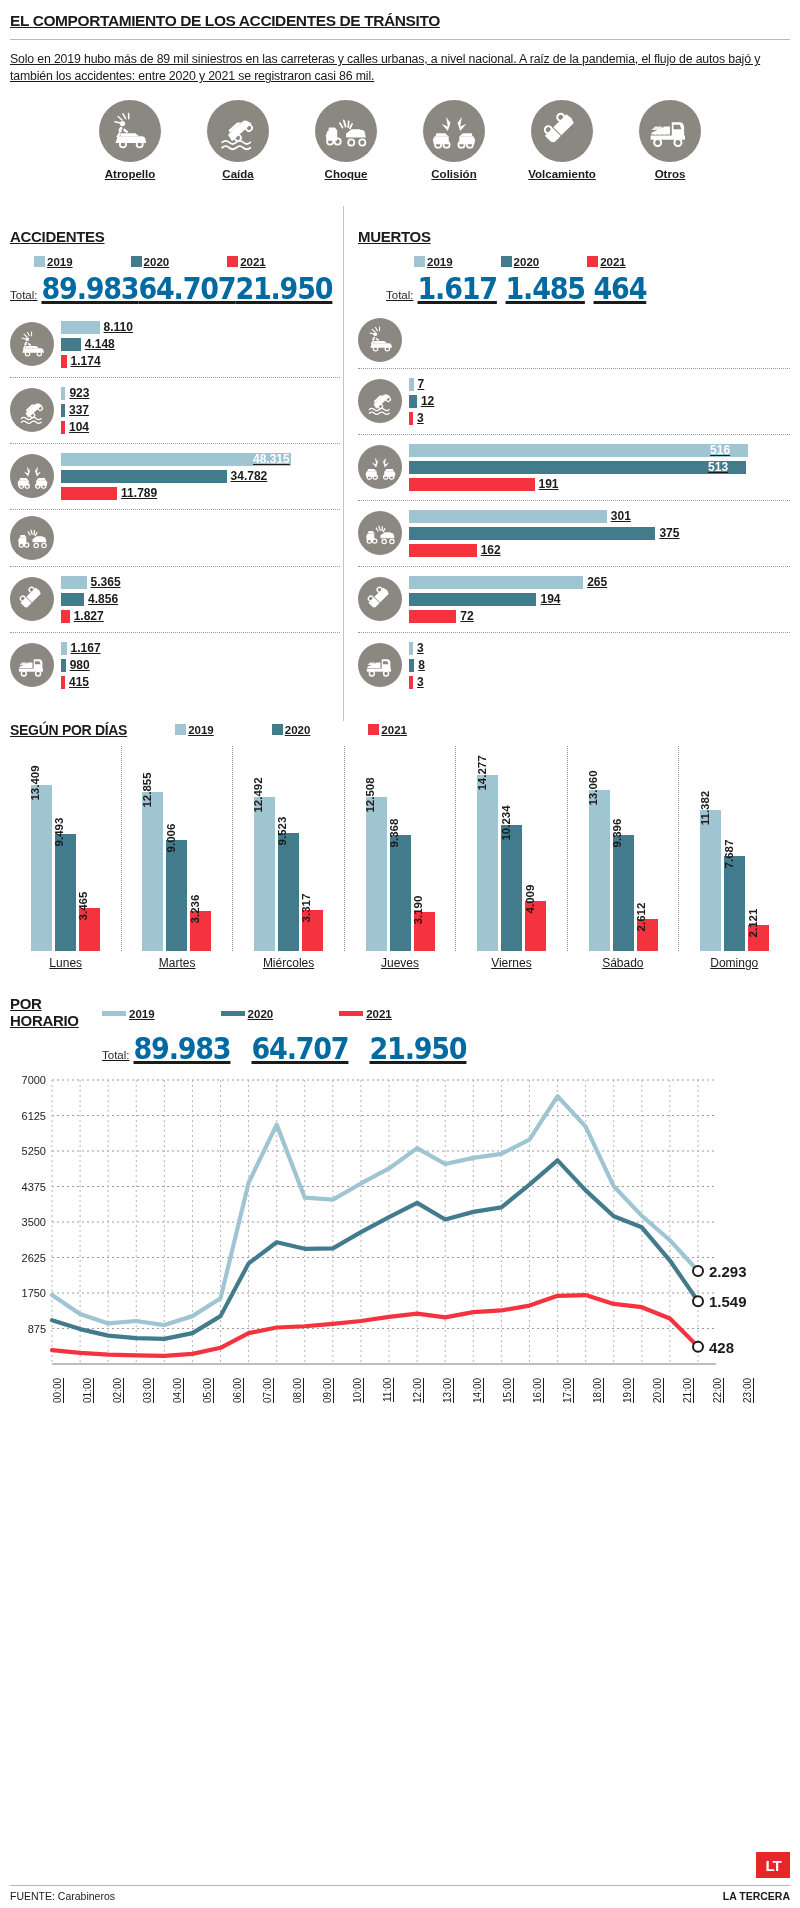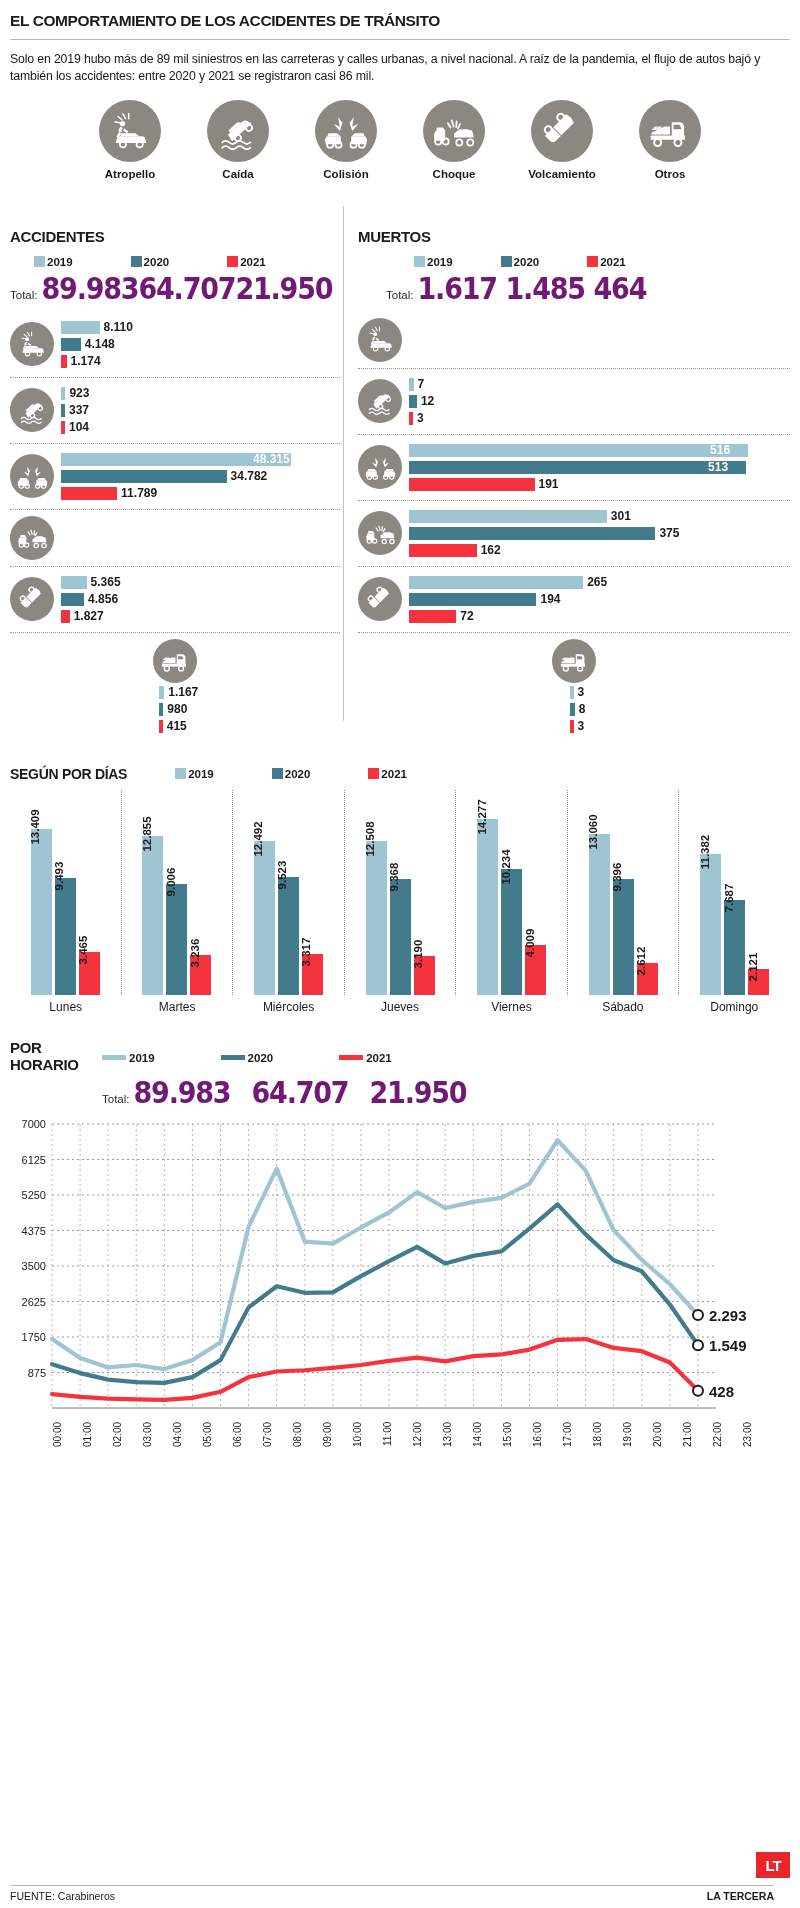--- a/index.html
+++ b/index.html
@@ -4,21 +4,21 @@
 <style>
   * { box-sizing: border-box; margin: 0; padding: 0; }
   body {
     width: 800px; height: 1908px;
     background: #ffffff;
     font-family: "Liberation Sans", sans-serif;
     color: #1b1b1b;
     position: relative;
     overflow: hidden;
   }
-  .page { width: 800px; height: 1908px; position: relative; padding: 0 10px; }
+  .page { width: 800px; height: 1908px; position: relative; padding: 0 10px; text-decoration: underline; }
 
   
   .title {
     font-size: 15.5px; font-weight: bold; letter-spacing: -0.4px;
     padding: 12px 0 9px 0;
   }
   .rule { height: 1px; background: #b9b9b9; }
   .intro {
     font-size: 12.3px; line-height: 1.42; padding: 11px 0 0 0;
     letter-spacing: -0.15px;
@@ -51,31 +51,31 @@
 
   .legendrow { display: flex; margin-top: 11px; }
   .legendrow.lr { padding-left: 24px; }
   .legendrow.rr { padding-left: 56px; }
   .legitem { display: flex; align-items: center; font-size: 11.5px; font-weight: bold; }
   .legsw { width: 11px; height: 11px; margin-right: 2px; display: inline-block; }
 
   .totalrow { display: flex; align-items: baseline; margin-top: 3px; }
   .totallabel { font-size: 11.5px; color: #2b2b2b; margin-right: 4px; }
   .totalnum {
-    font-size: 30px; font-weight: bold; color: #701a75;
+    font-size: 30px; font-weight: bold; color: #0369a1;
     font-family: "DejaVu Sans Condensed", "Liberation Sans", sans-serif;
     letter-spacing: -1.2px;
   }
 
   .catrow {
     display: flex; align-items: center;
     border-bottom: 1px dotted #9b9b9b;
     padding: 6px 0 6px 0;
   }
-  .catrow:last-child { border-bottom: none; flex-direction: column; }
+  .catrow:last-child { border-bottom: none; }
   .caticon {
     width: 44px; height: 44px; border-radius: 50%;
     background: #8b8781; flex: 0 0 44px;
     display: flex; align-items: center; justify-content: center;
   }
   .caticon svg { width: 31px; height: 31px; fill: #fff; }
   .bars { flex: 1; padding-left: 7px; }
   .barline { display: flex; align-items: center; height: 15px; margin: 2px 0; }
   .bar { height: 13px; }
   .barval { font-size: 12px; font-weight: bold; margin-left: 4px; white-space: nowrap; }
@@ -123,21 +123,21 @@
   .svgwrap { margin-top: 6px; }
   .xlabels { display: flex; padding-left: 42px; padding-right: 18px; margin-top: 2px; }
   .xlab {
     flex: 1; font-size: 10px;
     writing-mode: vertical-rl; transform: rotate(180deg);
     text-align: right; height: 44px;
   }
 
   
   .footer {
-    position: absolute; left: 10px; right: 26px; bottom: 6px;
+    position: absolute; left: 10px; right: 10px; bottom: 6px;
   }
   .footrule { height: 1px; background: #b9b9b9; margin-bottom: 4px; }
   .footrow { display: flex; justify-content: space-between; align-items: center; }
   .source { font-size: 10.5px; }
   .brand { font-size: 10.5px; font-weight: bold; }
   .ltmark {
     position: absolute; right: 10px; bottom: 30px;
     width: 34px; height: 26px; background: #e8252b;
     color: #fff; font-weight: bold; font-size: 15px;
     display: flex; align-items: center; justify-content: center;
@@ -191,54 +191,54 @@
               <path d="M14 76 q8 -7 16 0 t16 0 t16 0 t16 0"></path>
               <path d="M14 88 q8 -7 16 0 t16 0 t16 0 t16 0"></path>
             </g>
           </svg>
         </div>
         <div class="iconlabel">Caída</div>
       </div>
       <div class="iconcell">
         <div class="circ">
           <svg viewBox="0 0 100 100">
-            <path d="M50 6 l8 26 10 -14 -4 22 14 -6 -14 16 z"></path>
-            <path d="M50 6 l-8 26 -10 -14 4 22 -14 -6 14 16 z"></path>
-            <path d="M6 62 h32 v18 h-34 l-2 -10z"></path>
-            <path d="M10 55 h20 l7 7 h-29z"></path>
-            <circle cx="14" cy="81" r="7" fill="none" stroke="#fff" stroke-width="4"></circle>
-            <circle cx="33" cy="81" r="7" fill="none" stroke="#fff" stroke-width="4"></circle>
-            <path d="M94 62 h-32 v18 h34 l2 -10z"></path>
-            <path d="M90 55 h-20 l-7 7 h29z"></path>
-            <circle cx="86" cy="81" r="7" fill="none" stroke="#fff" stroke-width="4"></circle>
-            <circle cx="67" cy="81" r="7" fill="none" stroke="#fff" stroke-width="4"></circle>
-          </svg>
-        </div>
-        <div class="iconlabel">Colisión</div>
-      </div>
-      <div class="iconcell">
-        <div class="circ">
-          <svg viewBox="0 0 100 100">
             <path d="M8 50 h22 v22 h-24 l-2 -12z"></path>
             <path d="M11 42 h14 l6 8 h-21z"></path>
             <circle cx="14" cy="74" r="7" fill="none" stroke="#fff" stroke-width="4"></circle>
             <circle cx="31" cy="74" r="7" fill="none" stroke="#fff" stroke-width="4"></circle>
             <g stroke="#fff" stroke-width="4" fill="none" stroke-linecap="round">
               <path d="M45 26 l4 14"></path>
               <path d="M36 32 l6 10"></path>
               <path d="M56 28 l-1 13"></path>
               <path d="M64 34 l-5 10"></path>
             </g>
             <path d="M50 56 l10 -8 h26 q6 0 7 7 l2 10 h-45z"></path>
             <path d="M62 46 h20 l6 8 h-26z"></path>
             <circle cx="62" cy="76" r="7" fill="none" stroke="#fff" stroke-width="4"></circle>
             <circle cx="87" cy="76" r="7" fill="none" stroke="#fff" stroke-width="4"></circle>
           </svg>
         </div>
         <div class="iconlabel">Choque</div>
+      </div>
+      <div class="iconcell">
+        <div class="circ">
+          <svg viewBox="0 0 100 100">
+            <path d="M50 6 l8 26 10 -14 -4 22 14 -6 -14 16 z"></path>
+            <path d="M50 6 l-8 26 -10 -14 4 22 -14 -6 14 16 z"></path>
+            <path d="M6 62 h32 v18 h-34 l-2 -10z"></path>
+            <path d="M10 55 h20 l7 7 h-29z"></path>
+            <circle cx="14" cy="81" r="7" fill="none" stroke="#fff" stroke-width="4"></circle>
+            <circle cx="33" cy="81" r="7" fill="none" stroke="#fff" stroke-width="4"></circle>
+            <path d="M94 62 h-32 v18 h34 l2 -10z"></path>
+            <path d="M90 55 h-20 l-7 7 h29z"></path>
+            <circle cx="86" cy="81" r="7" fill="none" stroke="#fff" stroke-width="4"></circle>
+            <circle cx="67" cy="81" r="7" fill="none" stroke="#fff" stroke-width="4"></circle>
+          </svg>
+        </div>
+        <div class="iconlabel">Colisión</div>
       </div>
       <div class="iconcell">
         <div class="circ">
           <svg viewBox="0 0 100 100">
             <g transform="rotate(135 50 50)">
               <path d="M18 44 h40 v26 h-42 l-2 -14z"></path>
               <path d="M60 44 h16 q8 0 9 9 v17 h-25z"></path>
               <circle cx="30" cy="74" r="8" fill="none" stroke="#fff" stroke-width="4.5"></circle>
               <circle cx="70" cy="74" r="8" fill="none" stroke="#fff" stroke-width="4.5"></circle>
               <g stroke="#fff" stroke-width="3" fill="none">

